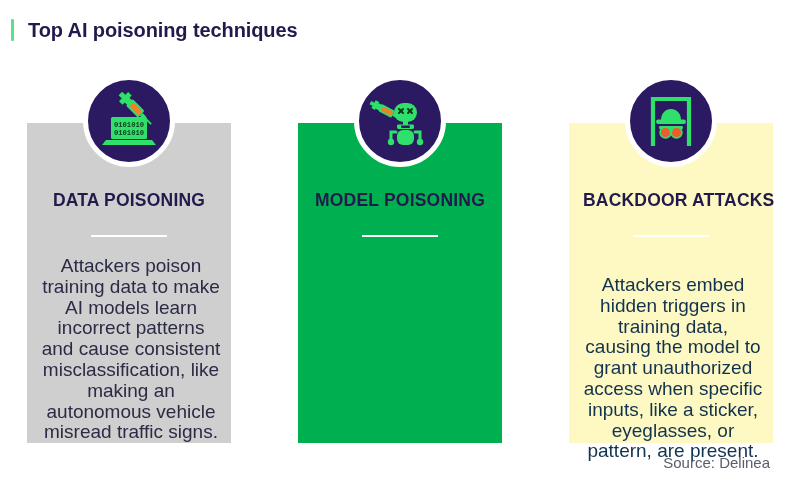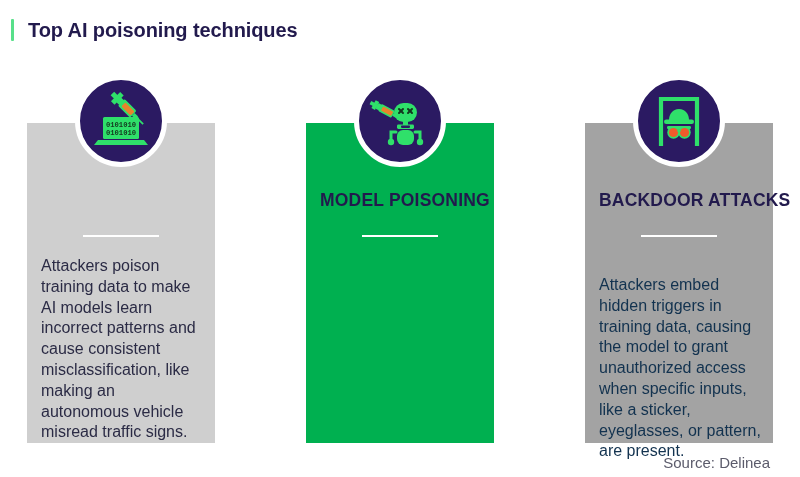--- a/index.html
+++ b/index.html
@@ -43,29 +43,29 @@
   .cards {
     position: absolute;
     left: 27px;
     top: 123px;
     width: 746px;
     height: 320px;
     display: flex;
     justify-content: space-between;
   }
   .card {
-    width: 188px;
+    width: 204px;
     height: 320px;
     position: relative;
     box-sizing: border-box;
     padding: 0 14px;
   }
   .card.gray  { background: #cfcfcf; }
   .card.green { background: #00b050; }
-  .card.blue  { background: #a3a3a3; }
+  .card.blue  { background: #fef9c3; }
 
   .card-heading {
     position: absolute;
     left: 14px;
     right: 14px;
     top: 67px;
     text-align: center;
     font-size: 17.5px;
     font-weight: bold;
     color: #221a4d;
@@ -79,24 +79,24 @@
     top: 112px;
     width: 76px;
     height: 2px;
     background: #ffffff;
   }
   .card-body {
     position: absolute;
     left: 14px;
     right: 10px;
     top: 133px;
-    font-size: 16px;
+    font-size: 19px;
     line-height: 20.8px;
     color: #2b2b45;
-    text-align: left;
+    text-align: center;
   }
   .card.green .card-body { color: #123325; }
   .card.blue  .card-body { color: #12324f; margin-top: 19px; }
 
   
   .icon-badge {
     position: absolute;
     top: -48px;
     left: 50%;
     transform: translateX(-50%);
@@ -148,20 +148,21 @@
 
         <rect x="14" y="28" width="36" height="22" rx="1.5" fill="#2fe06a"></rect>
         <rect x="16.5" y="30.4" width="31" height="17.2" fill="#2fe06a"></rect>
 
         <text x="32" y="38.4" font-family="'Liberation Mono', monospace" font-size="7.2" font-weight="bold" fill="#14381f" text-anchor="middle">0101010</text>
         <text x="32" y="46.4" font-family="'Liberation Mono', monospace" font-size="7.2" font-weight="bold" fill="#14381f" text-anchor="middle">0101010</text>
 
         <path d="M9 51 L55 51 L59 56 L5 56 Z" fill="#2fe06a"></path>
       </svg>
     </div>
+    <div class="card-heading">DATA POISONING</div>
     <div class="card-divider"></div>
     <div class="card-body">Attackers poison training data to make AI models learn incorrect patterns and cause consistent misclassification, like making an autonomous vehicle misread traffic signs.</div>
   </div>
 
   <div class="card green">
     <div class="icon-badge">
       <svg width="64" height="64" viewBox="0 0 64 64" aria-hidden="true">
 
         <g transform="rotate(28 20 22)">
           <rect x="4" y="18.2" width="4" height="9" fill="#2fe06a"></rect>

